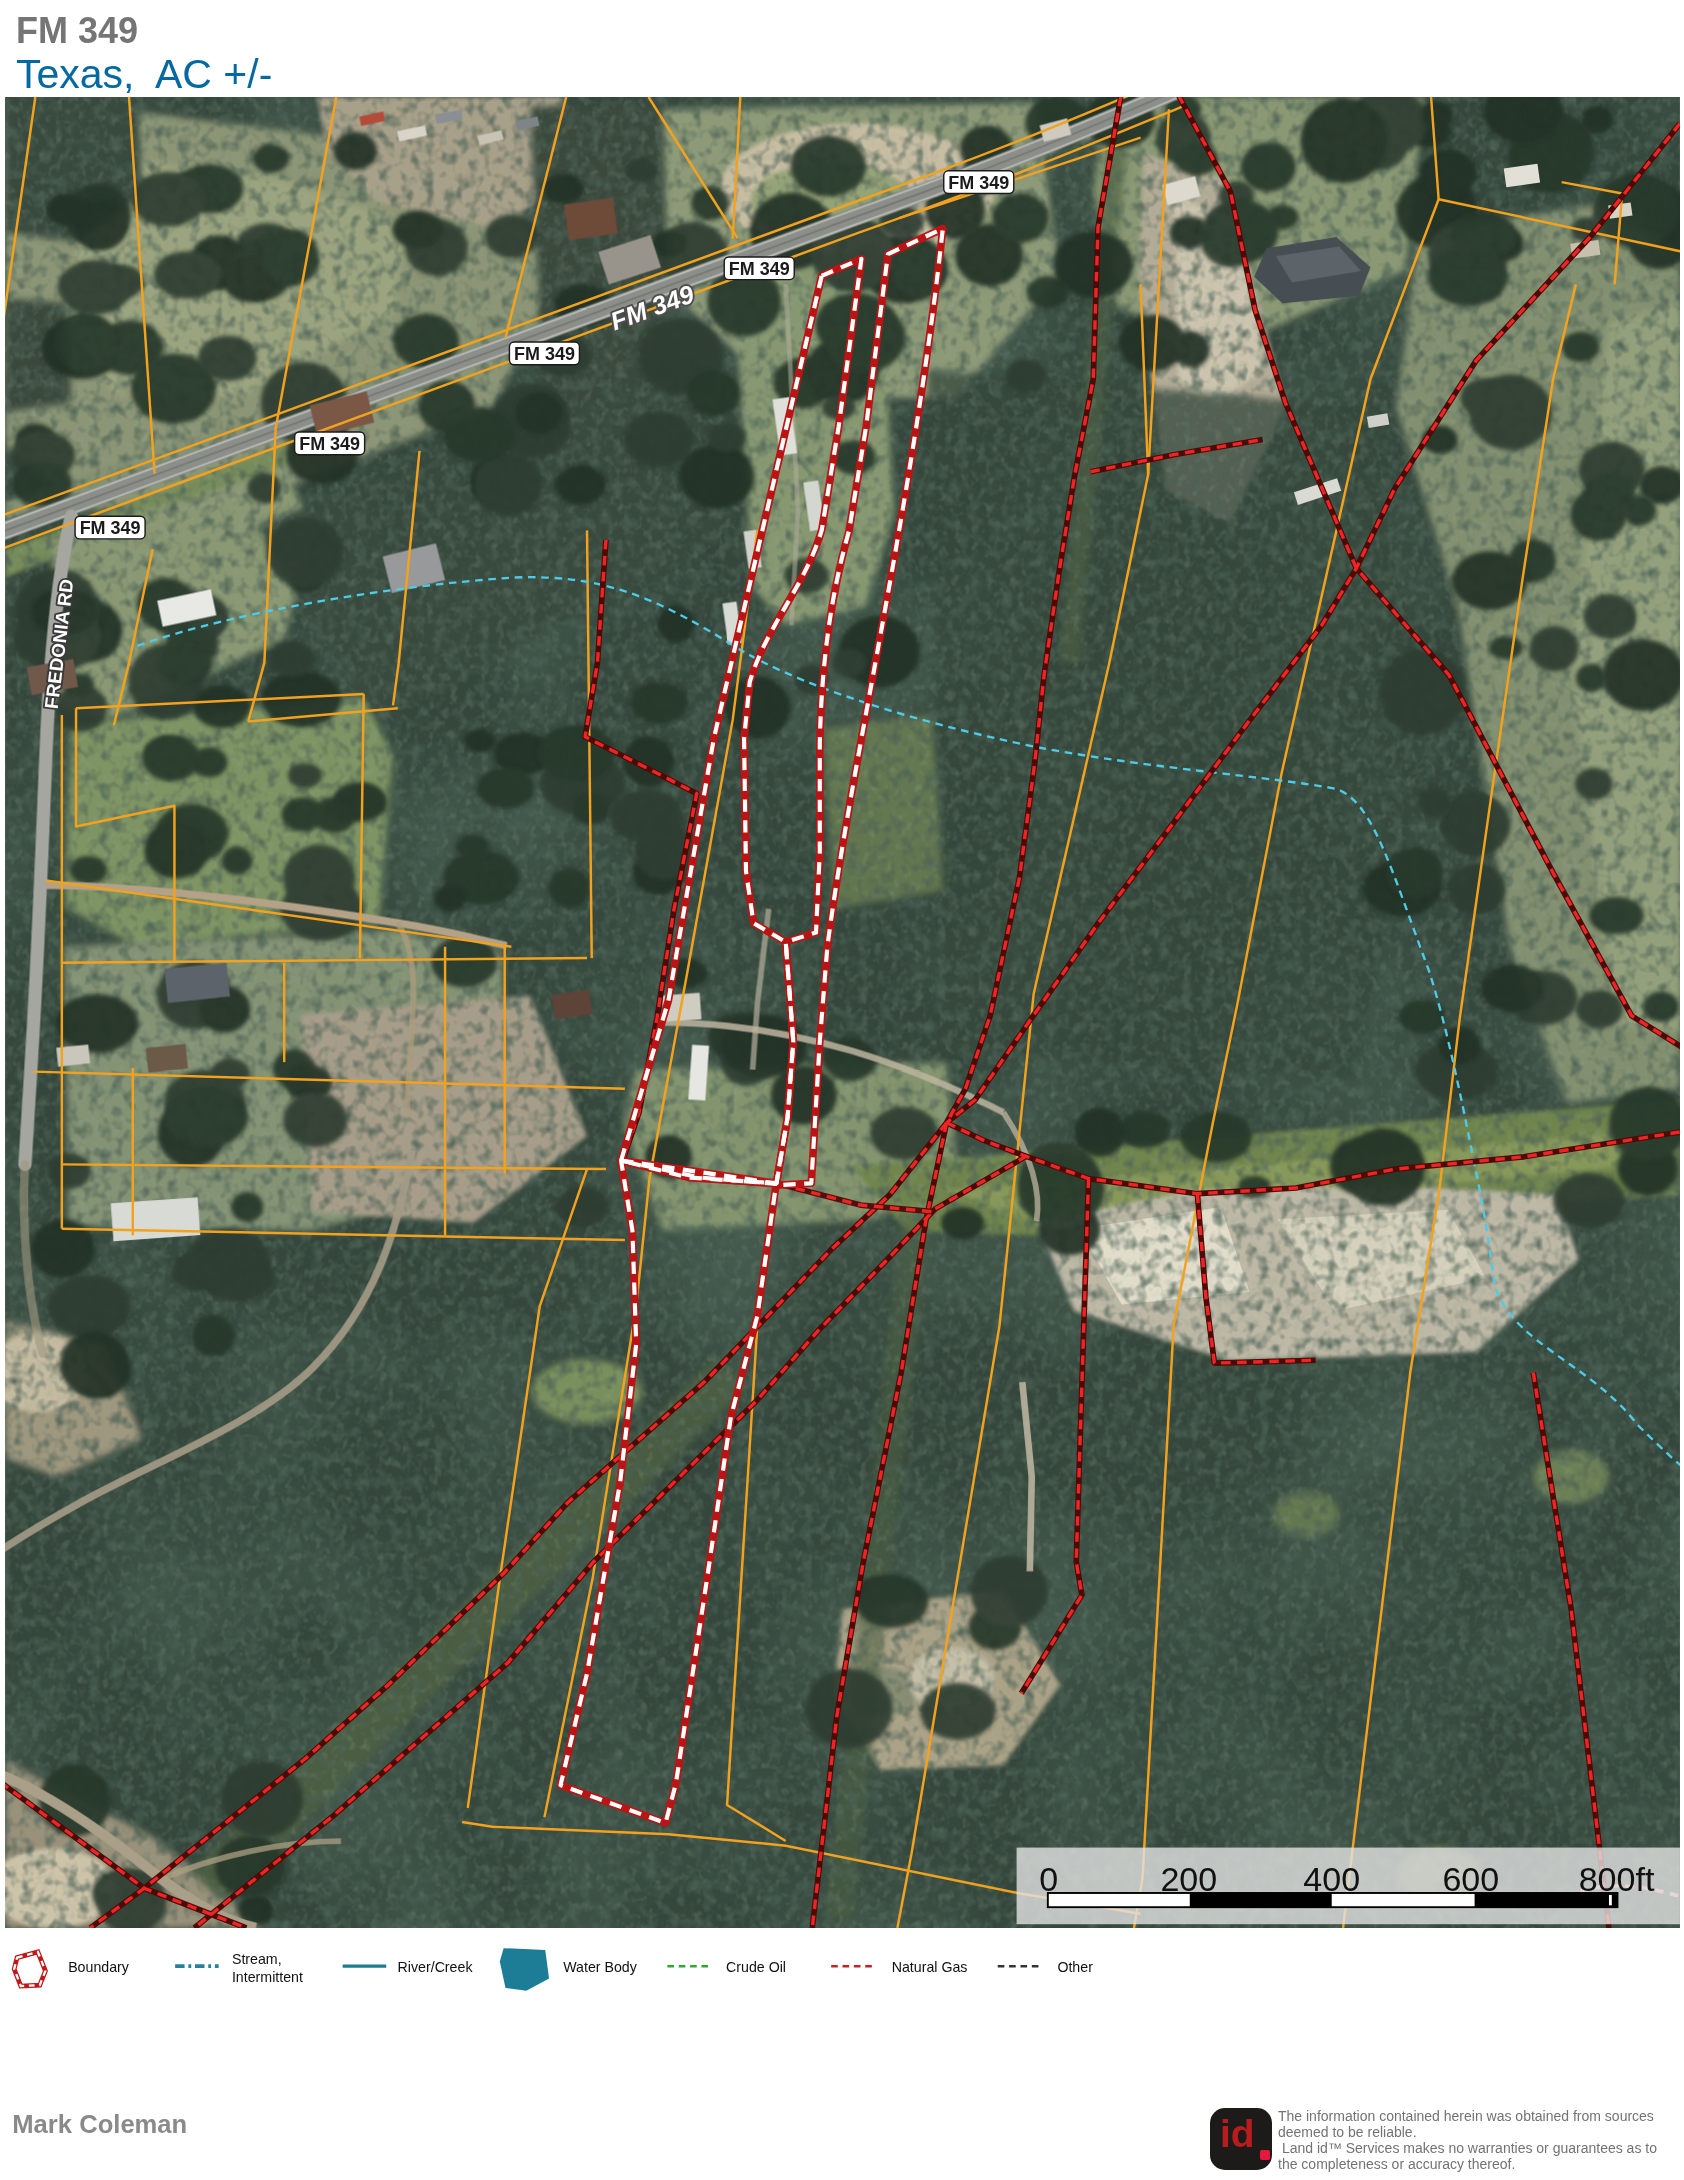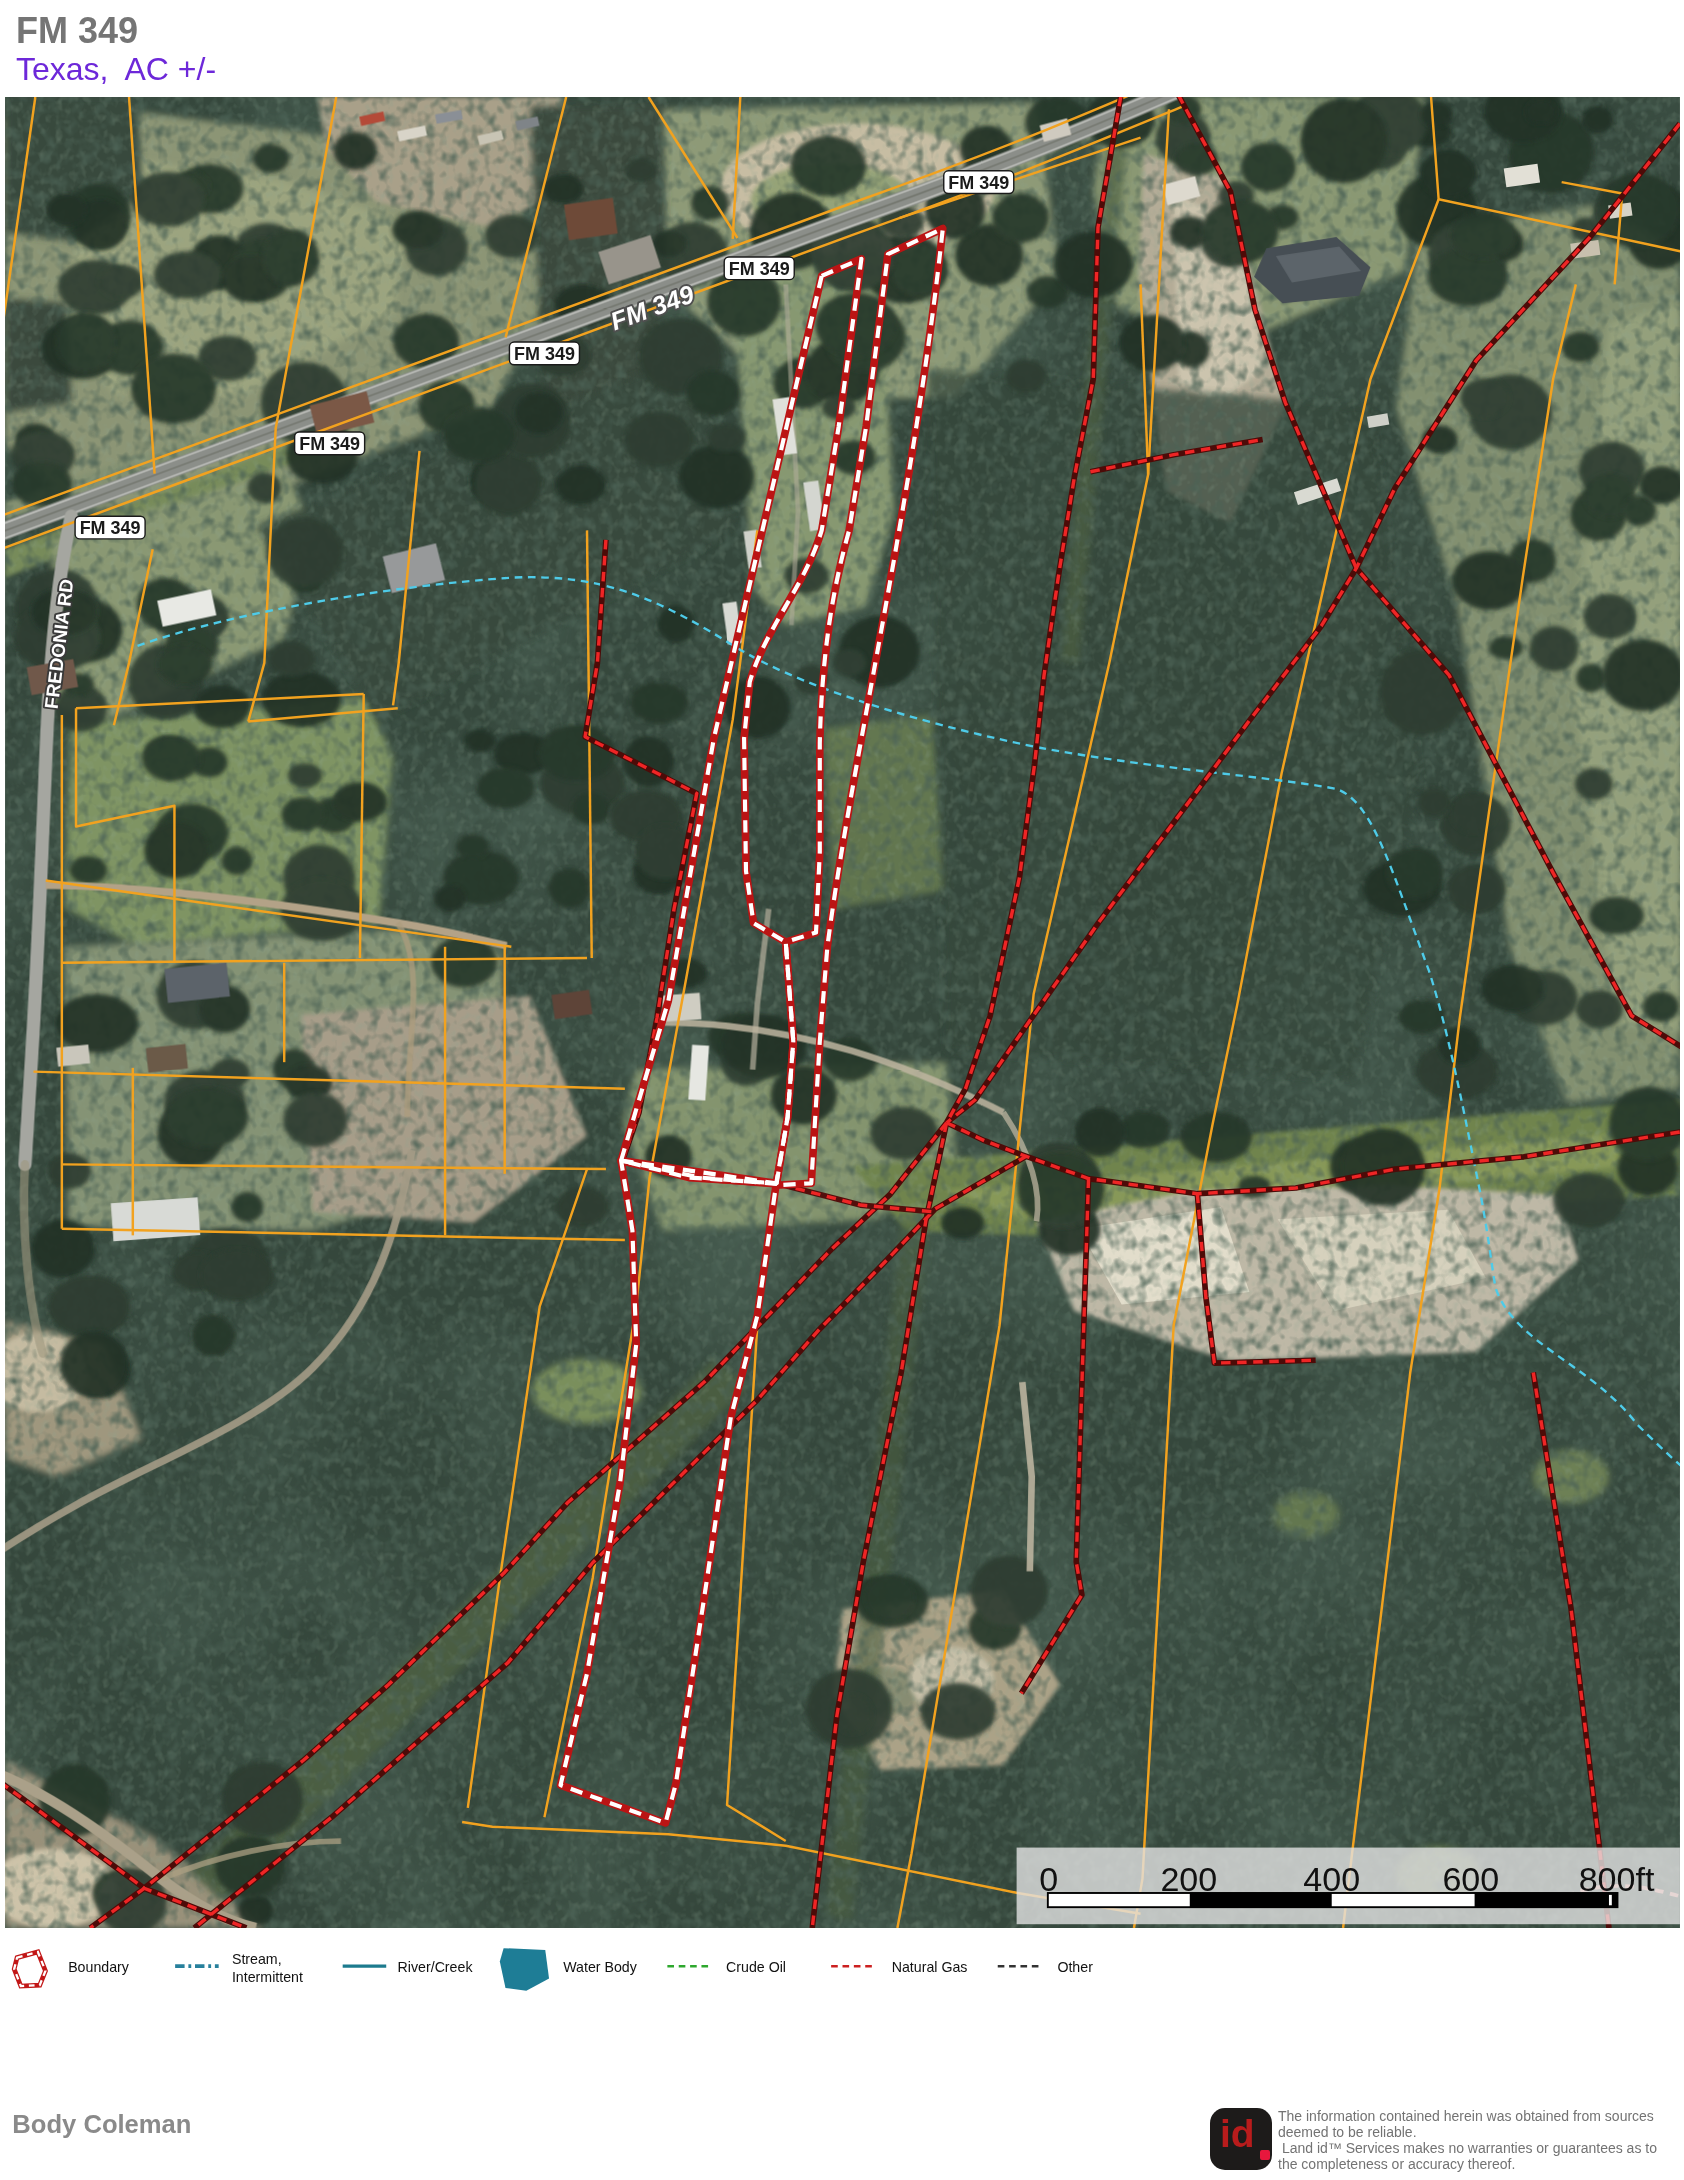--- a/index.html
+++ b/index.html
@@ -1,19 +1,19 @@
 <!DOCTYPE html>
 <html style="font-size:15px"><head><meta charset="utf-8"><style>
 html,body{margin:0;padding:0;background:#fff;width:1685px;height:2180px;overflow:hidden;font-family:"Liberation Sans",sans-serif;position:relative}
 .abs{position:absolute}
 </style></head><body>
 
 <div class="abs" style="left:16px;top:10.4px;font-size:36px;font-weight:bold;color:#757575">FM 349</div>
 
-<div class="abs" style="left:16px;top:51px;font-size:32px;color:#6d28d9">Texas,&nbsp; AC +/-</div>
+<div class="abs" style="left:16px;top:51px;font-size:41px;color:#0369a1">Texas,&nbsp; AC +/-</div>
 
 <svg class="abs" style="left:4.7px;top:97px" width="1675" height="1831" viewBox="5 102 1770 1935">
 <defs>
 <filter id="nL" x="-5%" y="-5%" width="110%" height="110%">
   <feTurbulence type="fractalNoise" baseFrequency="0.006 0.005" numOctaves="3" seed="5"></feTurbulence>
   <feColorMatrix type="matrix" values="0 0 0 0 0.07  0 0 0 0 0.12  0 0 0 0 0.09  0 0 1.8 0 -0.65"></feColorMatrix>
 </filter>
 <filter id="nF" x="-5%" y="-5%" width="110%" height="110%">
   <feTurbulence type="fractalNoise" baseFrequency="0.12 0.10" numOctaves="2" seed="8"></feTurbulence>
   <feColorMatrix type="matrix" values="0 0 0 0 0.26  0 0 0 0 0.37  0 0 0 0 0.28  1.7 0 0 0 -0.85"></feColorMatrix>
@@ -570,20 +570,20 @@
 <text x="767" y="2083">Crude Oil</text>
 
 <path d="M 878,2077 L 922,2077" stroke="#cc2020" stroke-width="2.6" stroke-dasharray="7 5"></path>
 <text x="942" y="2083">Natural Gas</text>
 
 <path d="M 1054,2077 L 1098,2077" stroke="#333333" stroke-width="2.6" stroke-dasharray="7 5"></path>
 <text x="1117" y="2083">Other</text>
 </g>
 </svg>
 
-<div class="abs" style="left:12.3px;top:2110px;font-size:25.6px;font-weight:bold;color:#8a8a8a">Body Coleman</div>
+<div class="abs" style="left:12.3px;top:2110px;font-size:25.6px;font-weight:bold;color:#8a8a8a">Mark Coleman</div>
 
 <div class="abs" style="left:1210px;top:2108px;width:62px;height:62px;background:#1d1b1a;border-radius:15px"></div>
 <div class="abs" style="left:1220px;top:2112px;font-size:39px;font-weight:bold;color:#b91c1c">id</div>
 <div class="abs" style="left:1260px;top:2150px;width:10.4px;height:10.4px;background:#e8173d;border-radius:1.9px"></div>
 
 <div class="abs" style="left:1278px;top:2108px;width:399px;font-size:14px;line-height:16px;color:#737373">The information contained herein was obtained from sources deemed to be reliable.<br>&nbsp;Land id™ Services makes no warranties or guarantees as to the completeness or accuracy thereof.</div>
 
 
 </body></html>

